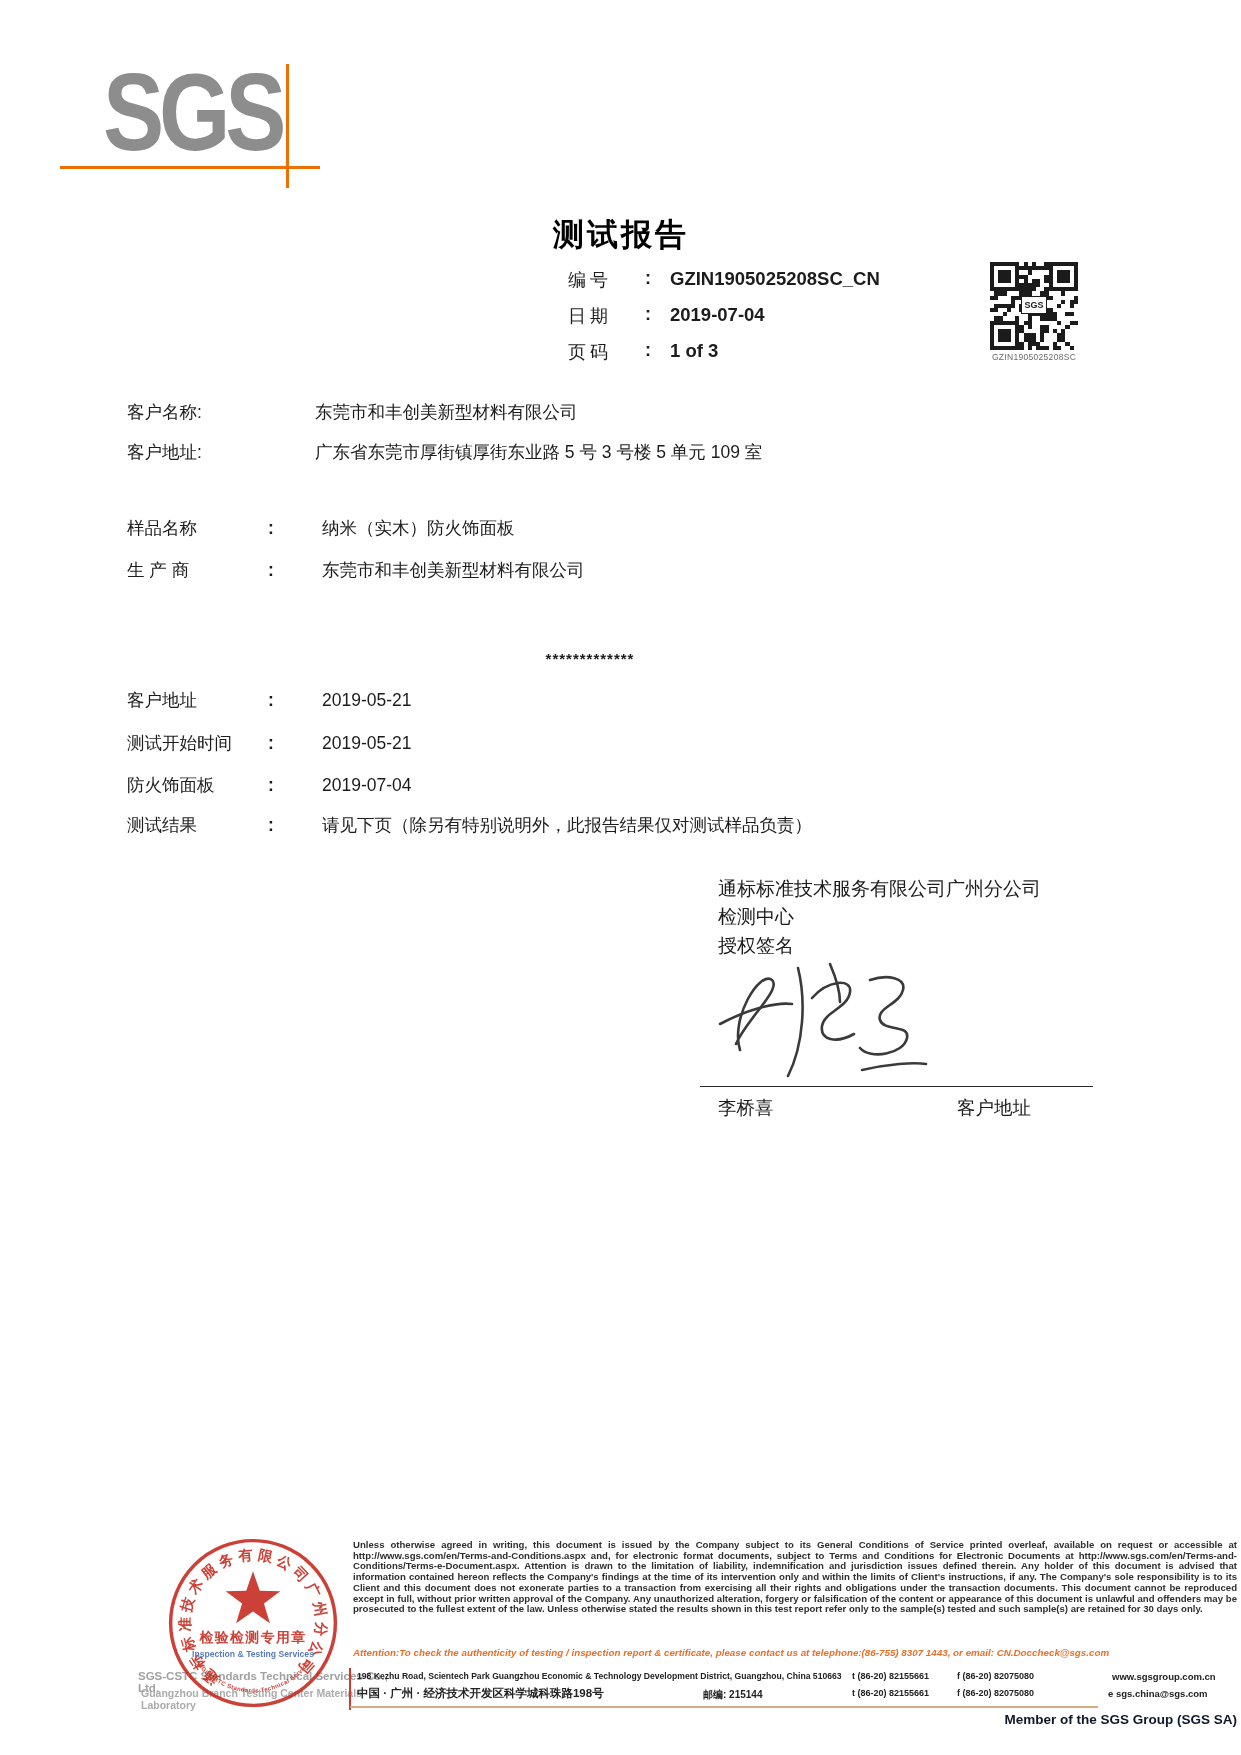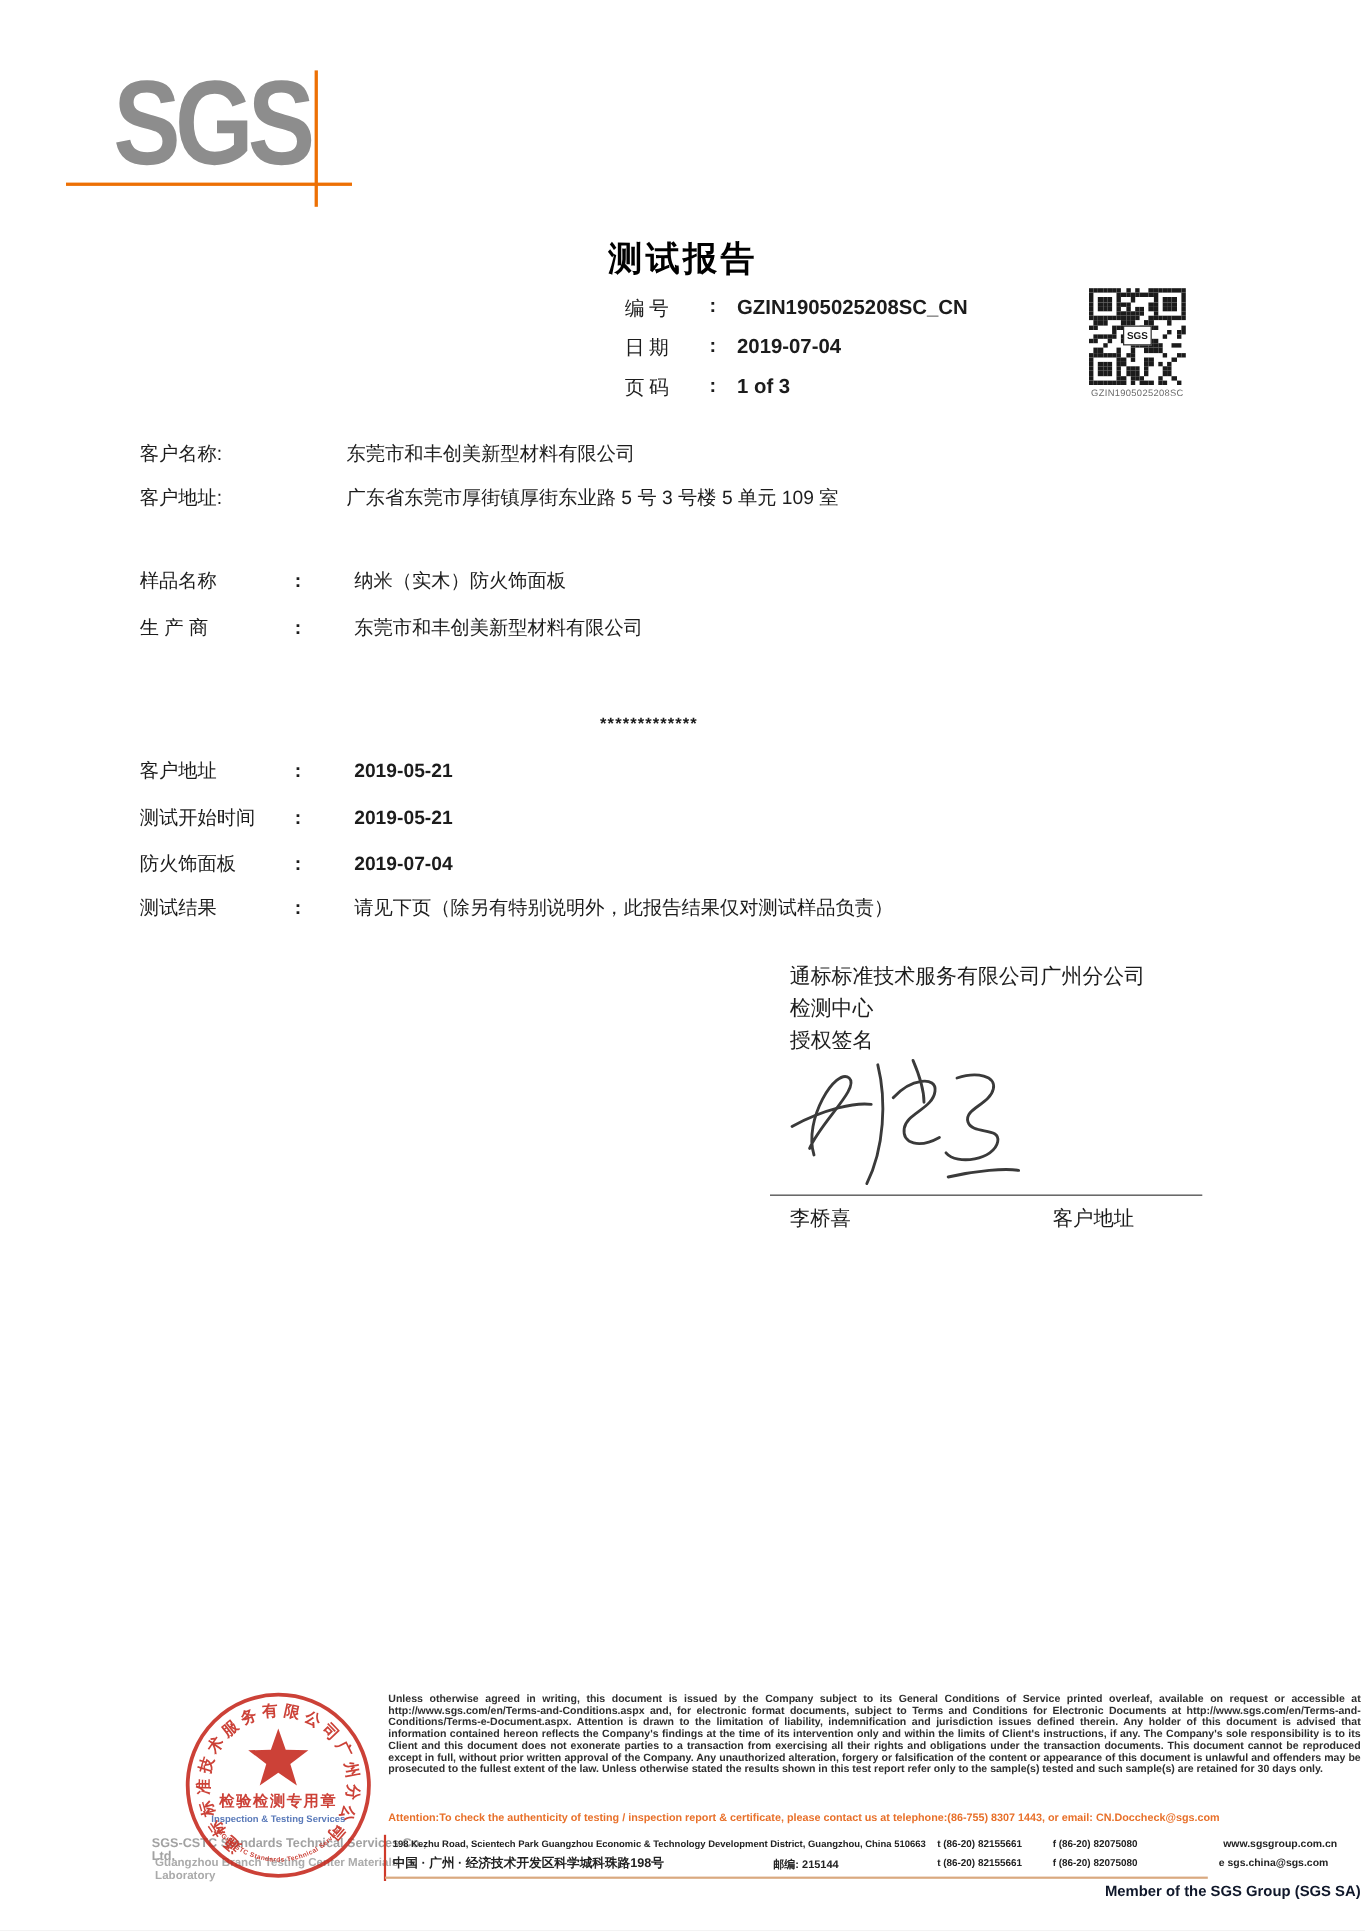--- a/index.html
+++ b/index.html
@@ -39,21 +39,21 @@
   .qr-caption{
     position:absolute;left:984px;top:352px;width:100px;text-align:center;
     font-size:8.5px;color:#6a6a6a;letter-spacing:.3px;
   }
   
   .frow{position:absolute;left:0;width:1241px;font-size:17.5px;line-height:24px;}
   .flabel{position:absolute;left:127px;white-space:pre;}
   .fcolon{position:absolute;left:268px;font-weight:bold;}
   .fvalue{position:absolute;left:322px;}
   .fvalue2{position:absolute;left:315px;}
-  .bold{font-weight:bold;}
+  .bold{font-weight:normal;}
   .disclaimer1{
     position:absolute;left:140px;top:598px;width:965px;text-align:center;
     font-size:17.5px;line-height:25px;
   }
   .disclaimer2{position:absolute;left:140px;top:626px;width:965px;text-align:center;font-size:17.5px;}
   .stars{position:absolute;left:140px;top:650px;width:900px;text-align:center;
     font-size:15px;font-weight:bold;letter-spacing:1px;}
   
   .sig-company{position:absolute;left:718px;top:874px;font-size:19px;line-height:30px;}
   .sig-line2{position:absolute;left:718px;top:904px;font-size:19px;}
@@ -67,21 +67,21 @@
   .lab-en-2{position:absolute;left:141px;top:1687px;width:260px;font-size:10.5px;font-weight:bold;color:#ababab;}
   .seal{position:absolute;left:162px;top:1532px;width:182px;height:182px;opacity:.88;}
   
   .footer-legal{
     position:absolute;left:353px;top:1540px;width:884px;
     font-size:9.6px;line-height:10.7px;font-weight:bold;color:#2f2f2f;
     text-align:justify;
   }
   .footer-attention{
     position:absolute;left:353px;top:1647px;width:884px;
-    font-size:9.8px;line-height:11px;font-weight:bold;color:#e8702a;
+    font-size:9.8px;line-height:11px;font-weight:bold;color:#e8702a;font-style:italic;
   }
   .adr{position:absolute;font-weight:bold;color:#222;white-space:nowrap;}
   .red-tick{position:absolute;left:349px;top:1668px;width:2px;height:42px;background:#cf3a2a;}
   .tan-rule{position:absolute;left:350px;top:1706px;width:748px;height:2px;background:#d9a97f;}
   .member{position:absolute;left:900px;top:1712px;width:337px;text-align:right;
     font-size:13.5px;font-weight:bold;color:#0f172a;}
 </style>
 </head>
 <body>
 

